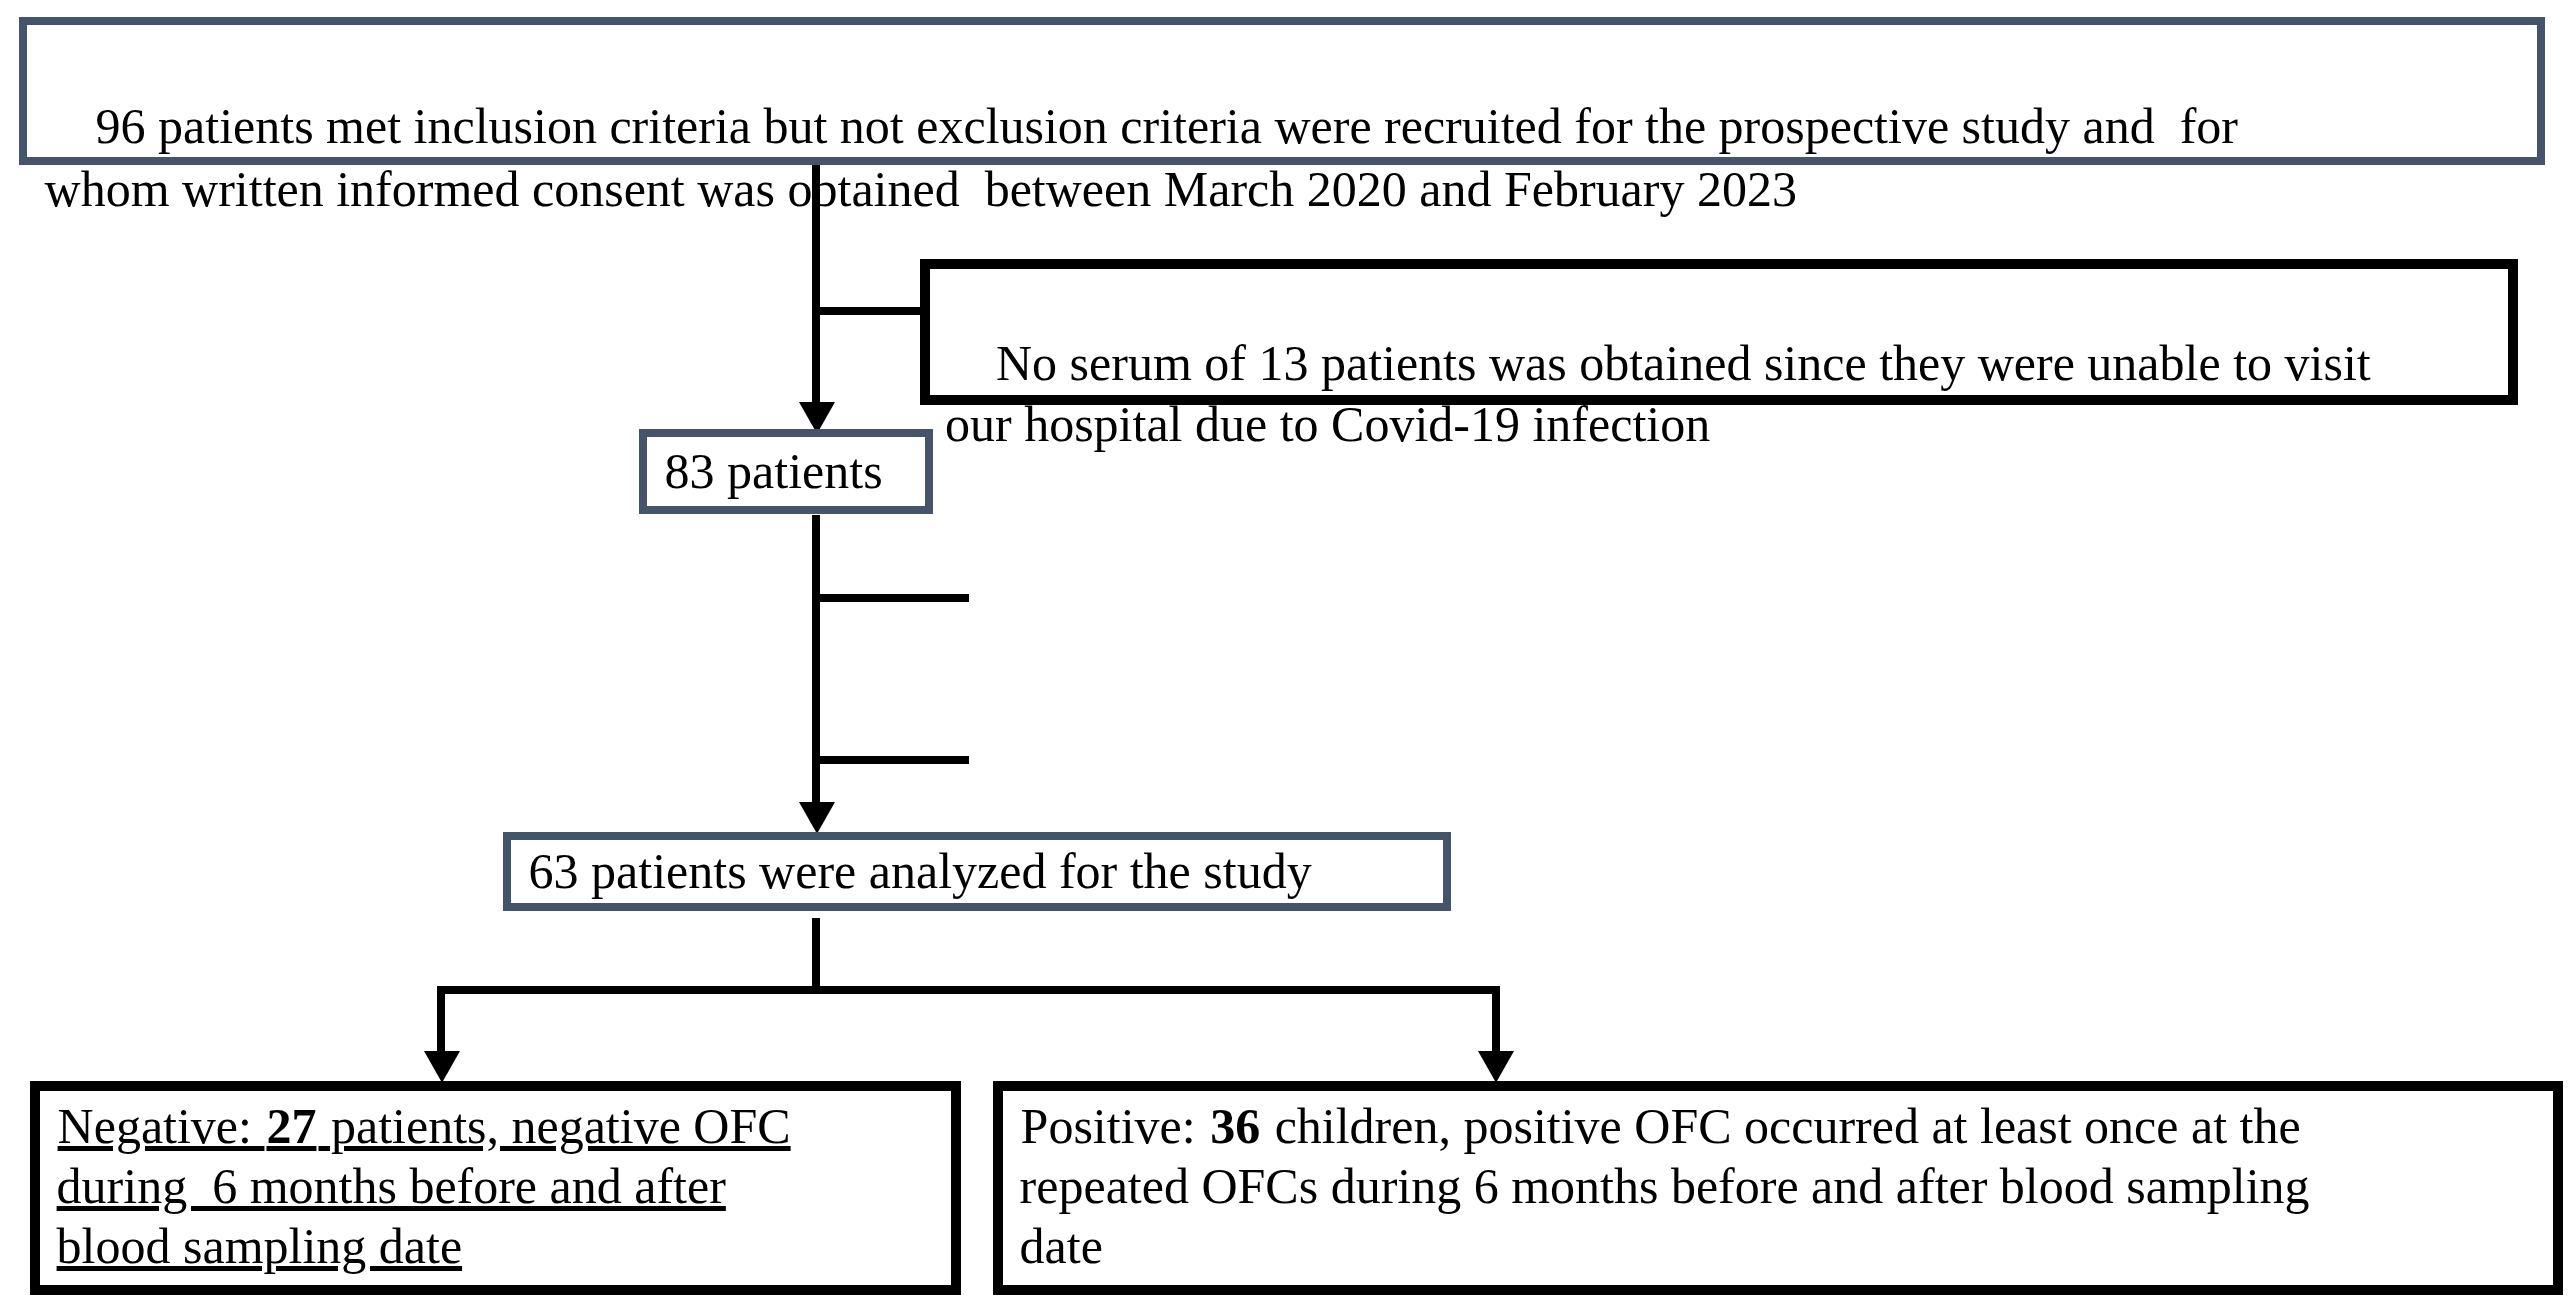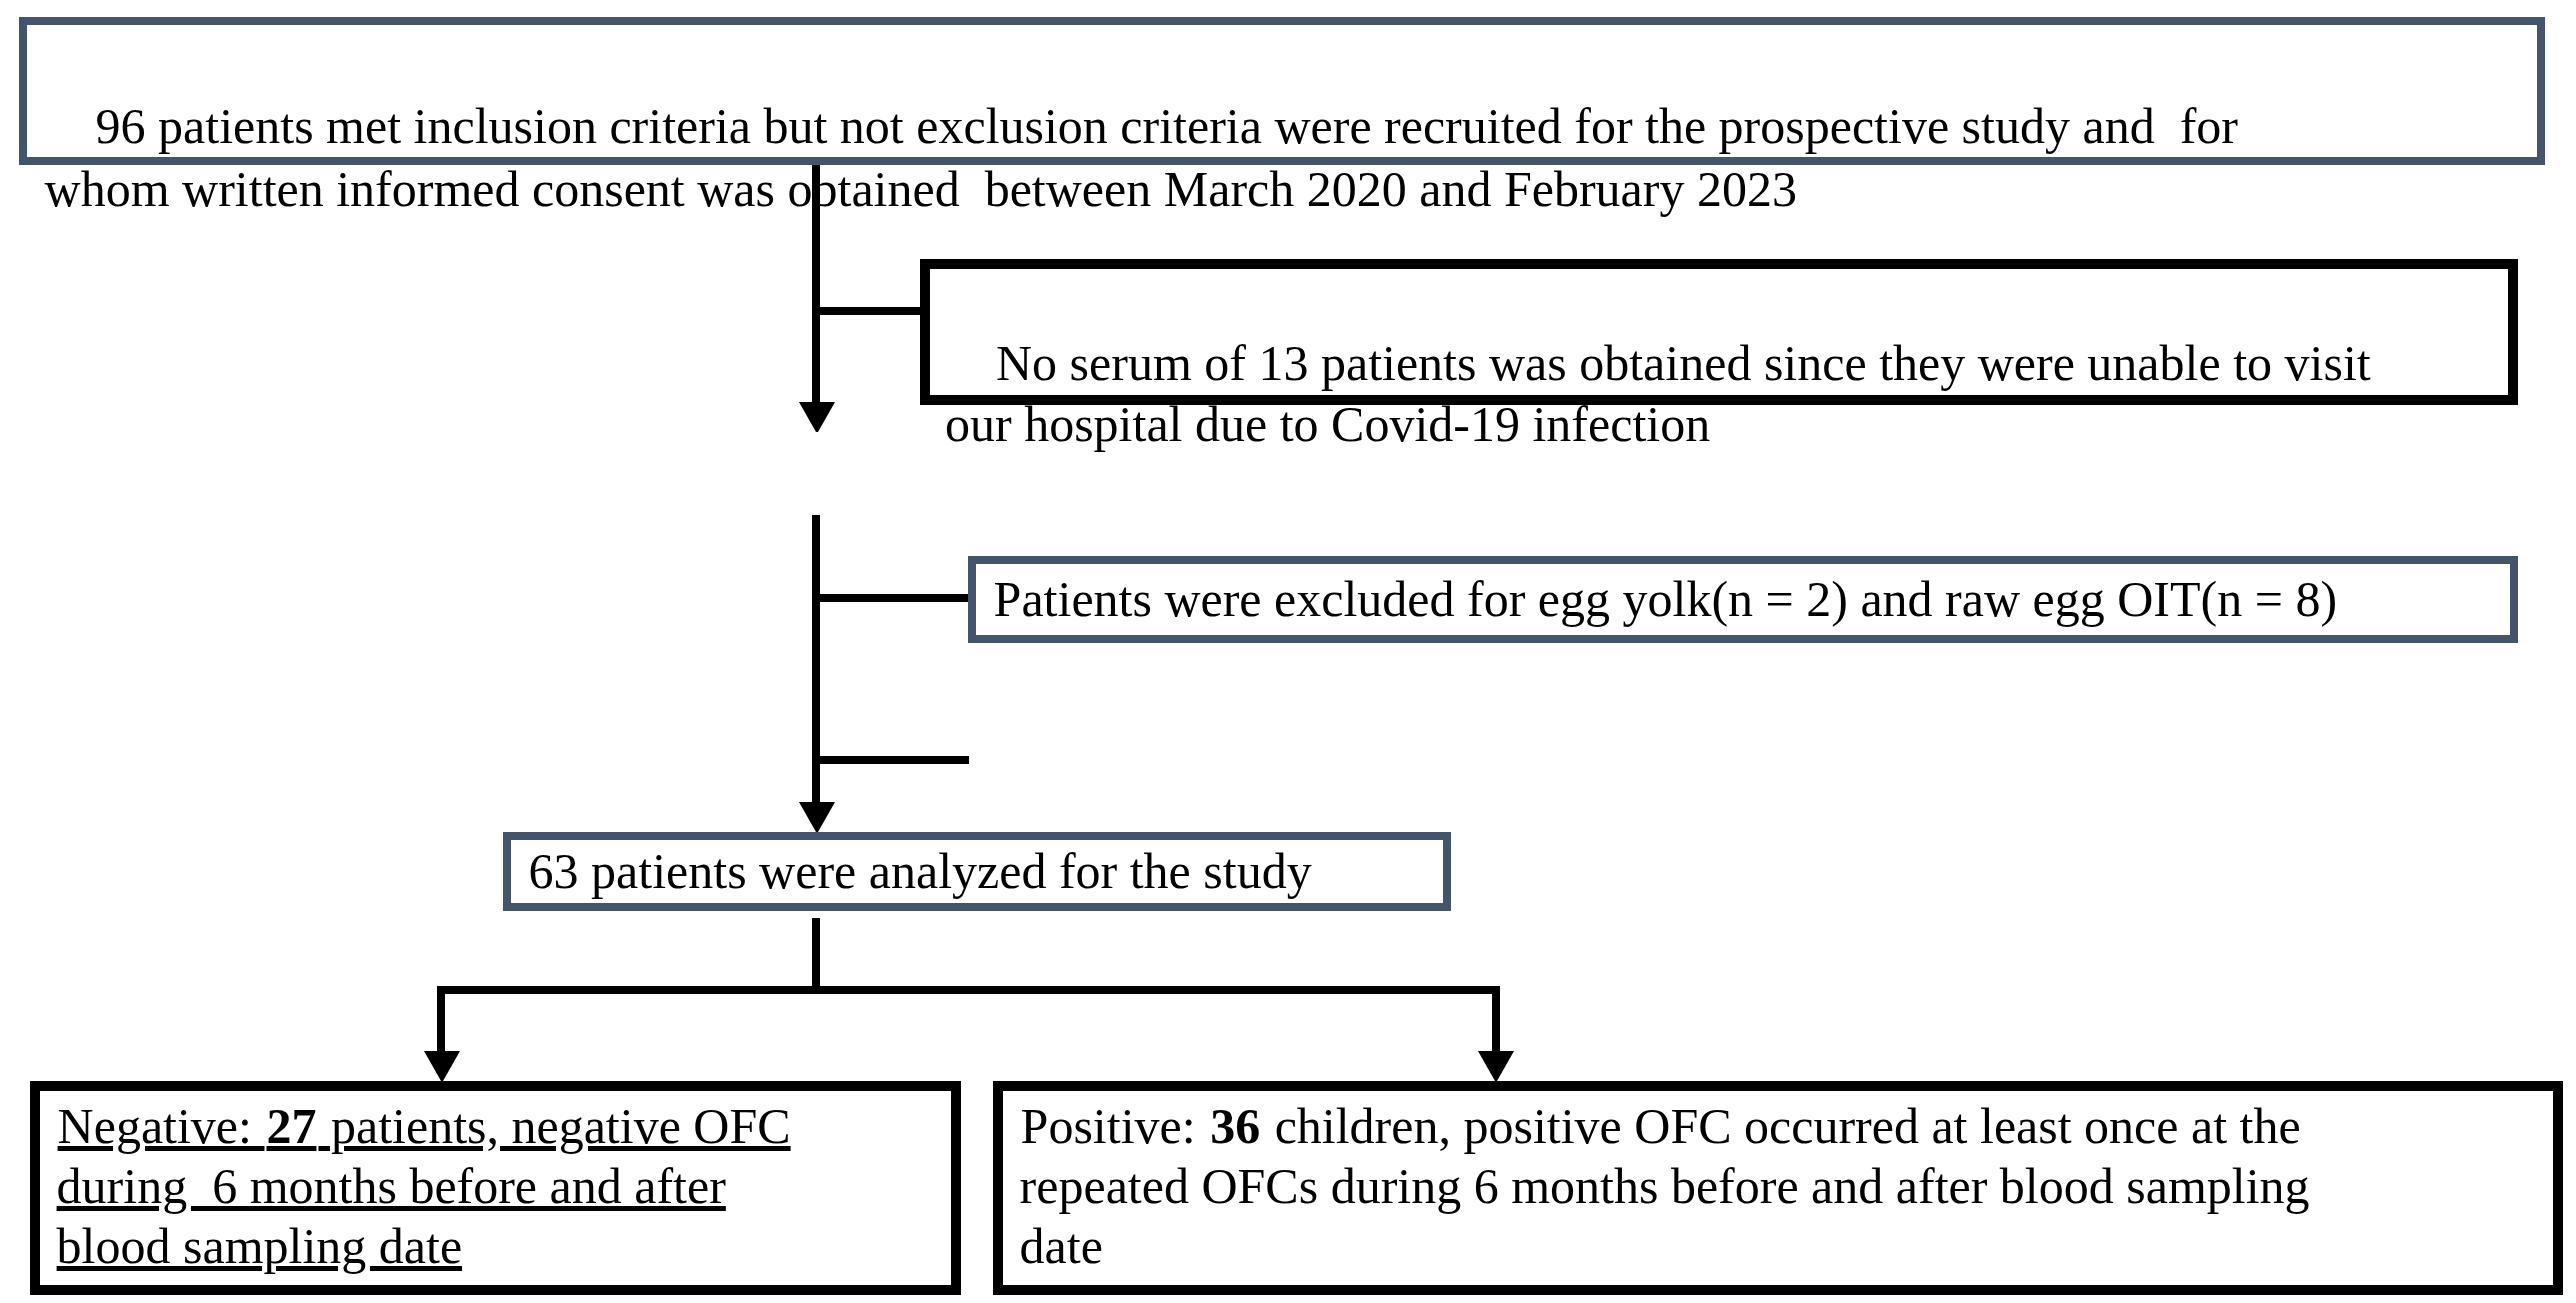--- a/index.html
+++ b/index.html
@@ -57,29 +57,29 @@
   <div class="line" style="left:810px; top:163px; width:7.5px; height:241px;"></div>
   <div class="arrowhead" style="left:797px; top:400px;"></div>
 
   <div class="line" style="left:813px; top:305px; width:154px; height:7.5px;"></div>
 
   <div class="box border-black" style="left:918px; top:257px; width:1598px; height:146px; padding:3.3px 15px; line-height:1.22;">
     <span>No serum of 13 patients was obtained since they were unable to visit
 our hospital due to Covid-19 infection</span>
   </div>
 
+  <div class="box border-slate vcenter pad-tight" style="left:637px; top:427px; width:294px; height:85px;">
+    <span>83 patients</span>
+  </div>
 
   <div class="line" style="left:810px; top:513px; width:7.5px; height:290px;"></div>
   <div class="arrowhead" style="left:797px; top:800px;"></div>
 
   <div class="line" style="left:813px; top:592px; width:154px; height:7.5px;"></div>
 
-  <div class="box border-slate vcenter pad-tight" style="left:966px; top:554px; width:1550px; height:87px;">
-    <span>Patients were excluded for egg yolk(n = 2) and raw egg OIT(n = 8)</span>
-  </div>
 
   <div class="line" style="left:813px; top:754px; width:154px; height:7.5px;"></div>
 
 
   <div class="box border-slate vcenter pad-tight" style="left:501px; top:830px; width:948px; height:79px;">
     <span>63 patients were analyzed for the study</span>
   </div>
 
   <div class="line" style="left:810px; top:916px; width:7.5px; height:73px;"></div>
 

